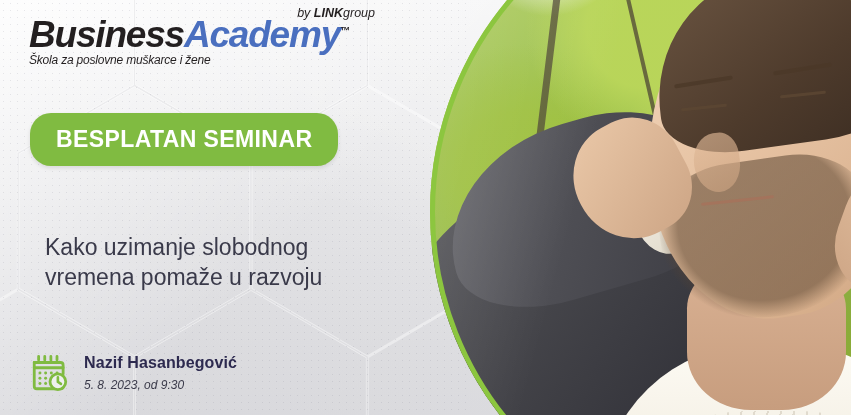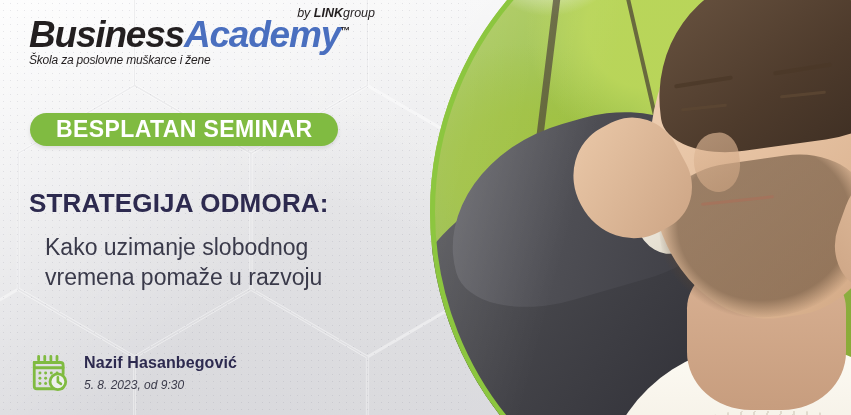--- a/index.html
+++ b/index.html
@@ -213,21 +213,21 @@
   }
   .logo-by b{ font-weight:bold; }
   .logo-sub{
     font-size:12px; font-style:italic; color:#231f20;
     letter-spacing:-0.2px; white-space:nowrap;
   }
 
   
   .badge{
     position:absolute; left:30px; top:113px;
-    height:33px; padding:0 26px;
+    height:53px; padding:0 26px;
     display:flex; align-items:center;
     background:#80bb41;
     border-radius:21px;
     box-shadow:0 2px 4px rgba(0,0,0,.10);
   }
   .badge span{
     color:#fff; font-size:23px; font-weight:bold; letter-spacing:.4px; white-space:nowrap;
   }
 
   
@@ -328,21 +328,20 @@
       <div class="logo-main">
         <span class="logo-biz">Business</span><span class="logo-acad">Academy</span><span class="logo-tm">™</span>
       </div>
       <div class="logo-sub">Škola za poslovne muškarce i žene</div>
     </div>
 
     <div class="badge">
       <span>BESPLATAN SEMINAR</span>
     </div>
 
-    <div class="headline">STRATEGIJA ODMORA:</div>
 
     <div class="subhead">
       <div>Kako uzimanje slobodnog</div>
       <div>vremena pomaže u razvoju</div>
     </div>
 
     <div class="presenter">
       <svg class="cal-icon" viewBox="0 0 48 48">
         <g fill="none" stroke="#80bb41" stroke-width="3.2" stroke-linecap="round">
           <path d="M6 12 h30 a3 3 0 0 1 3 3 v10"></path>

